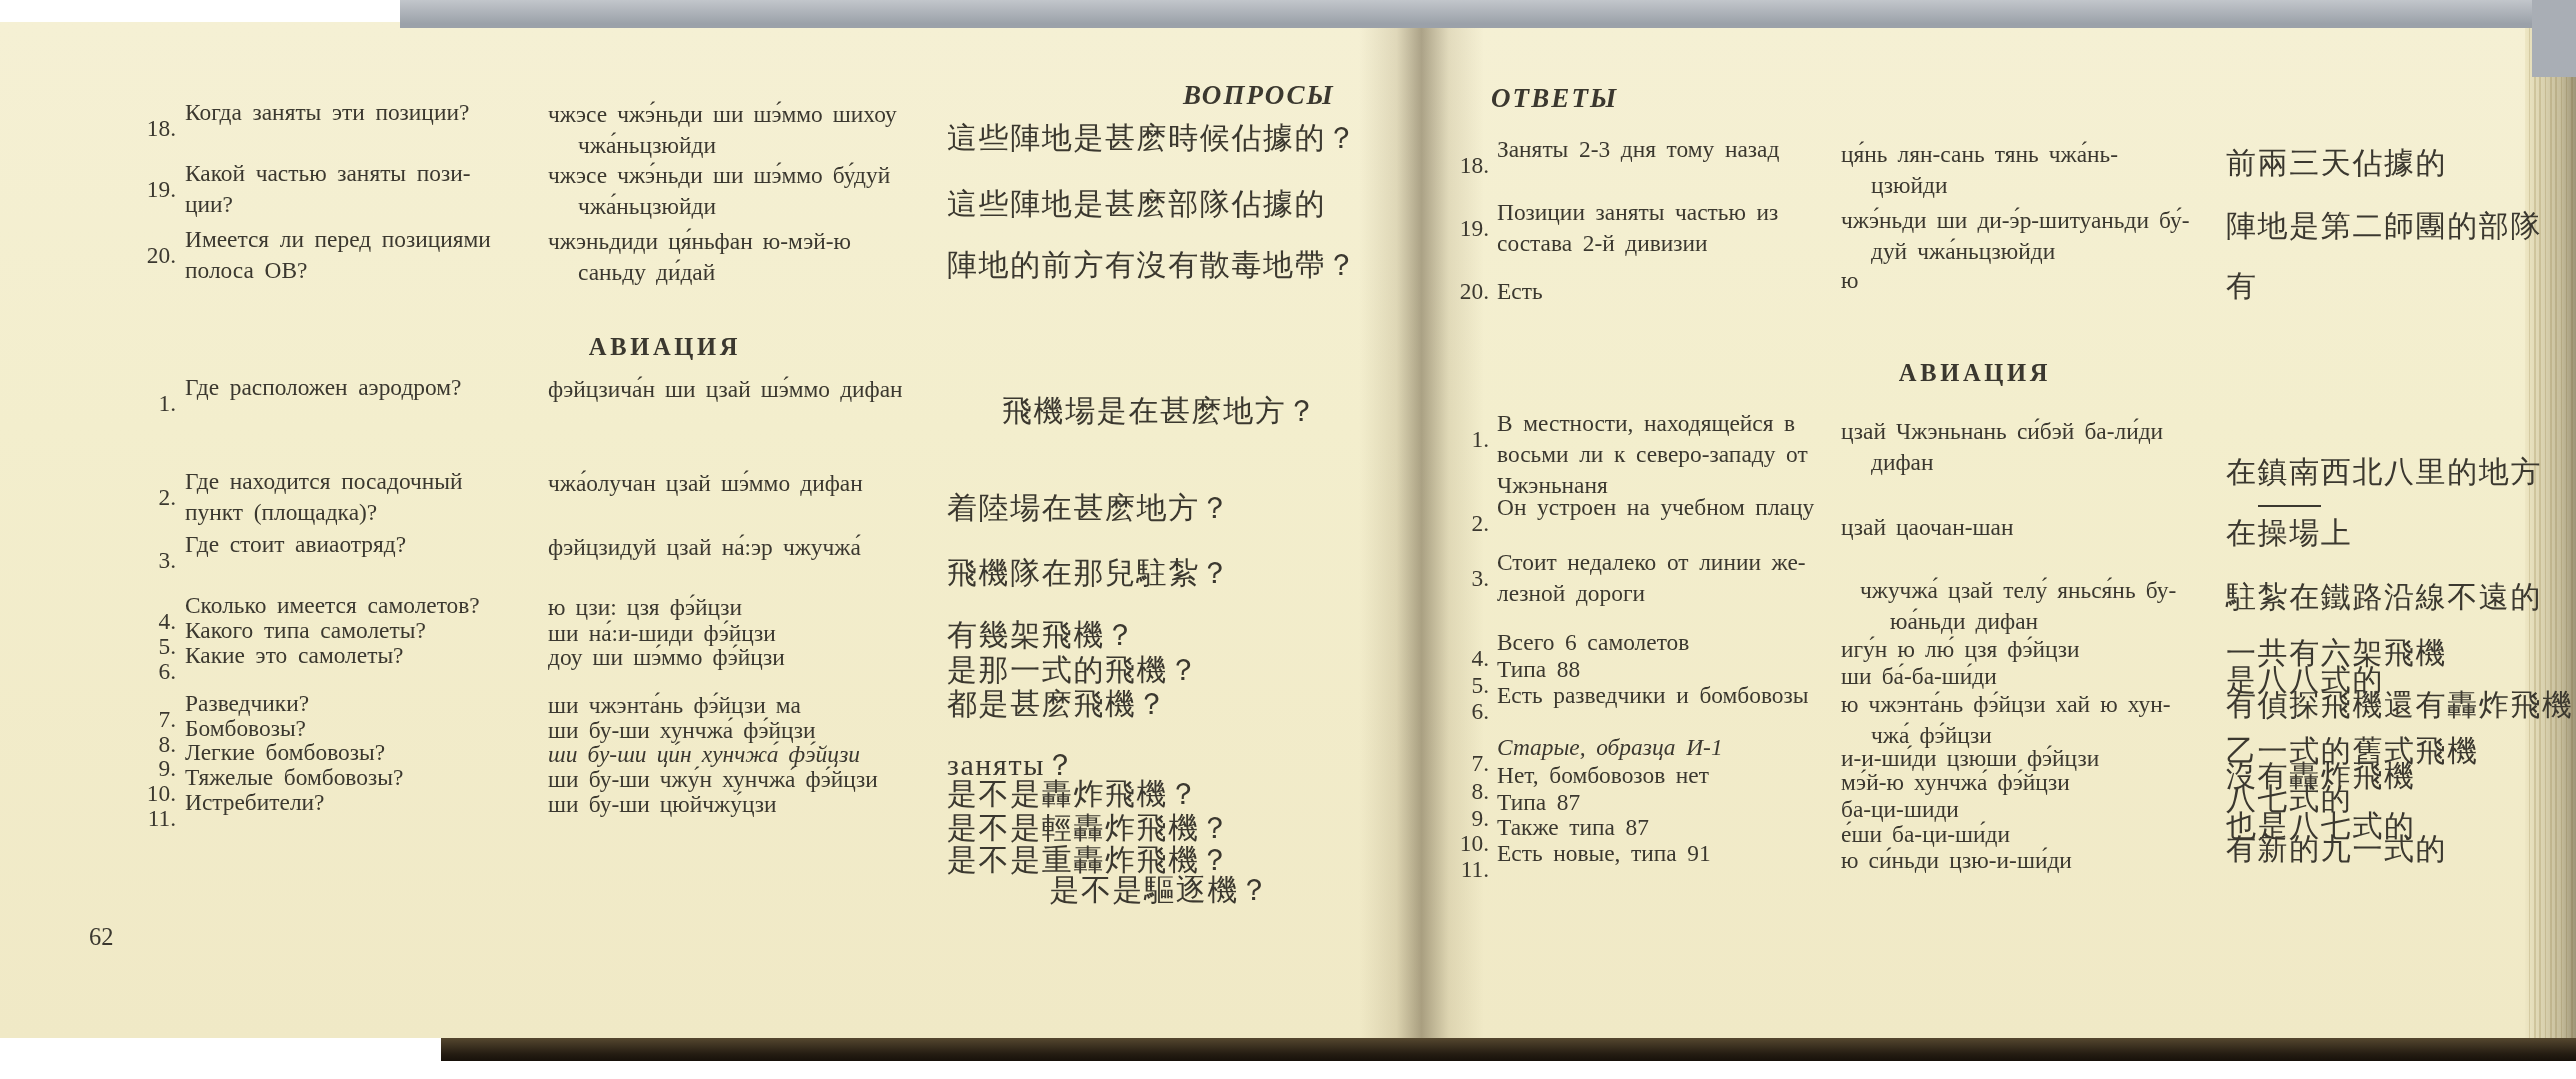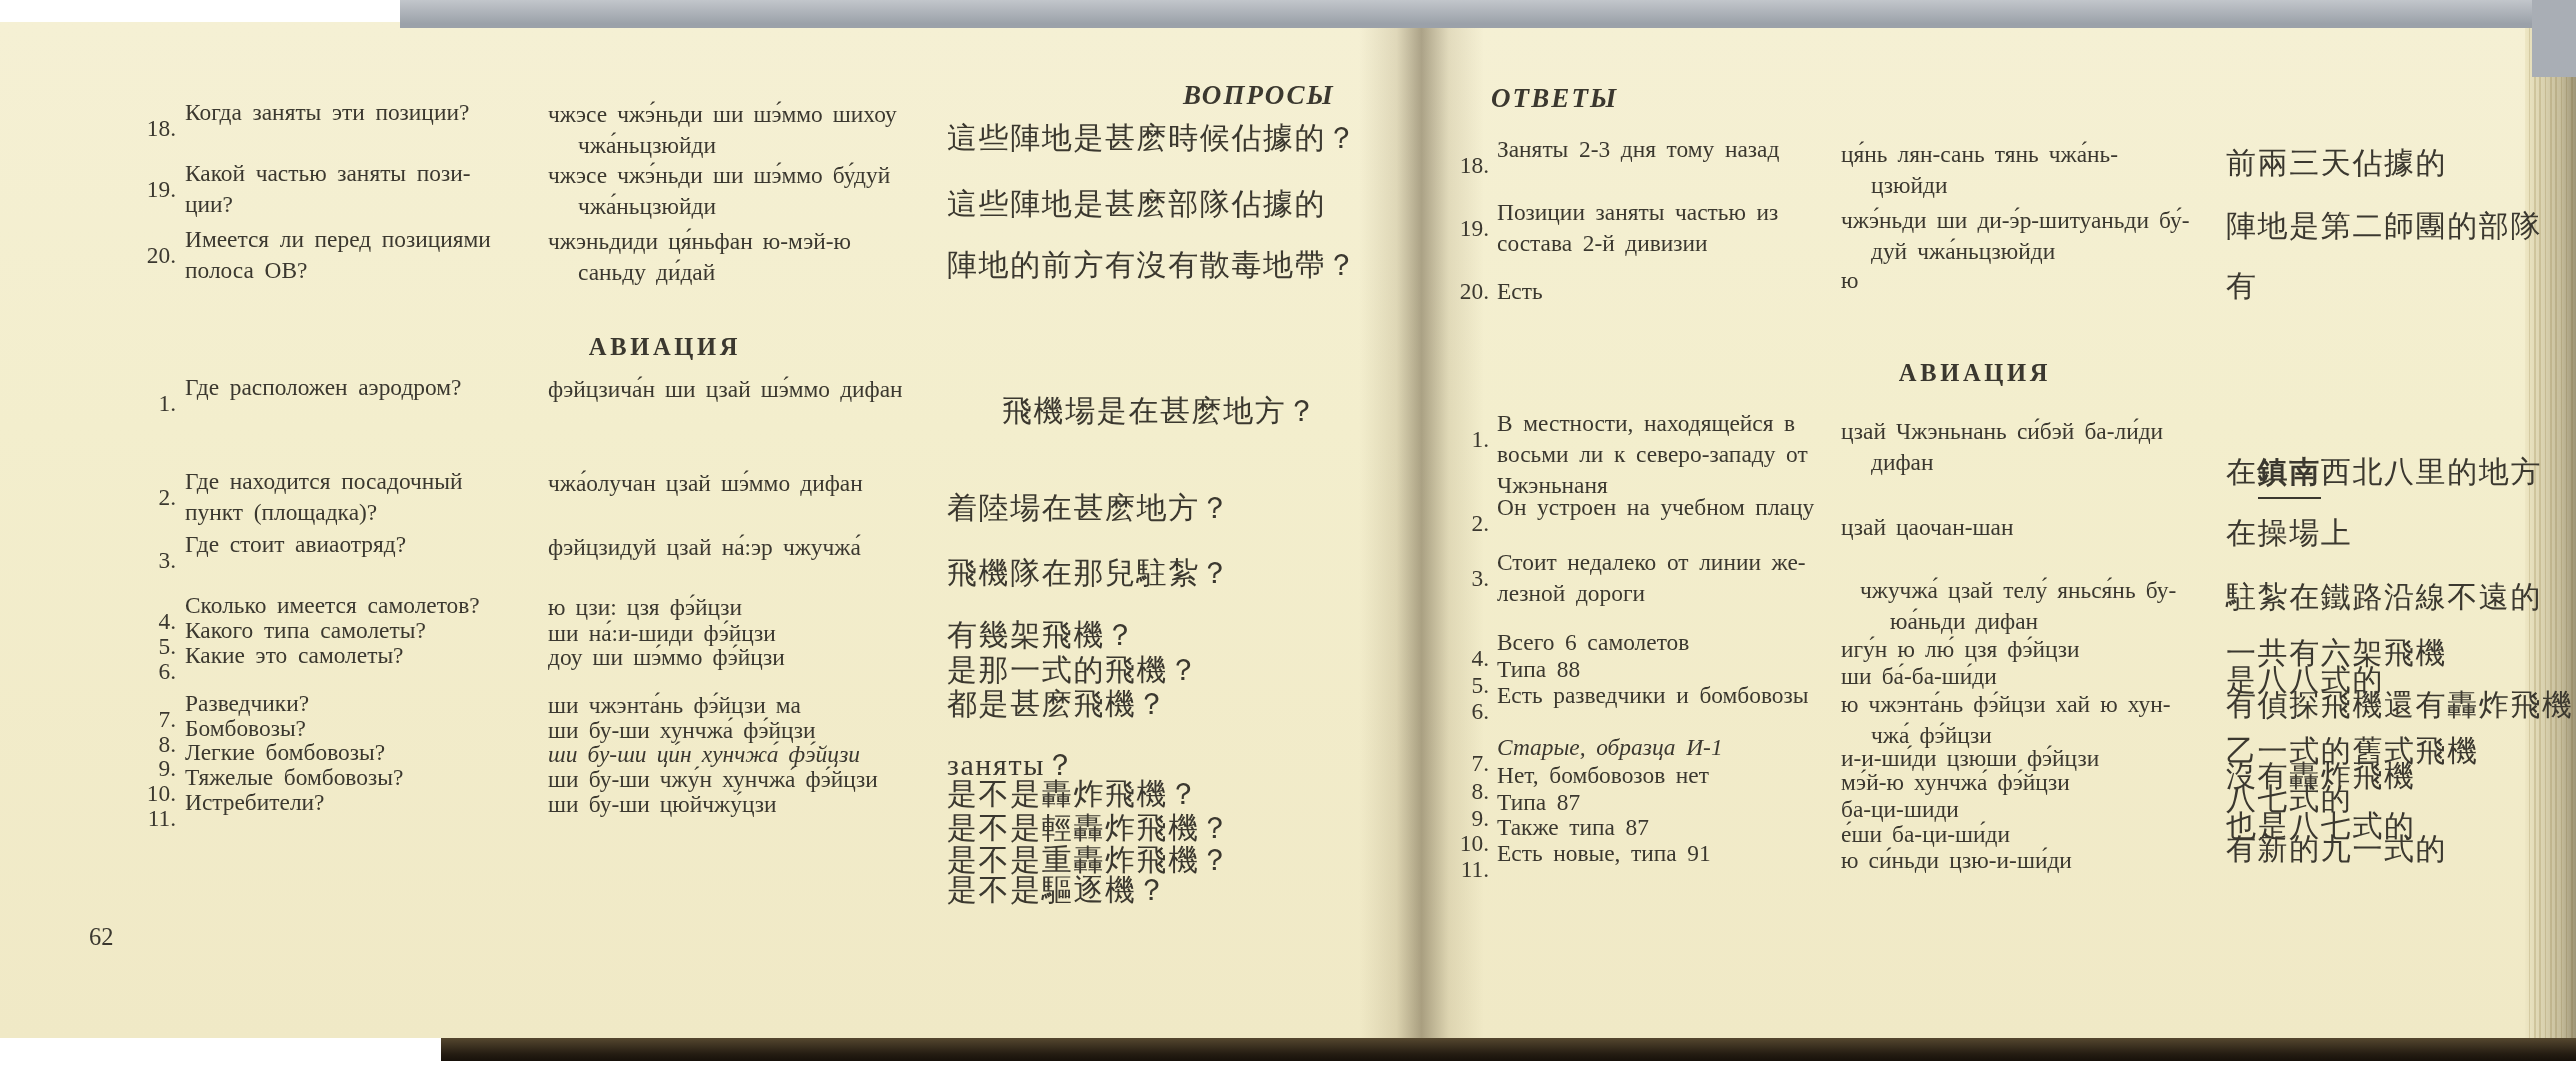--- a/index.html
+++ b/index.html
@@ -36,21 +36,21 @@
     background:linear-gradient(180deg,#55472f 0%,#241c12 70%,#17110a 100%);
   }
   .cell{position:absolute;}
   .n{font-size:23.4px;text-align:right;margin-top:18px;}
   .ru{font-size:23.4px;line-height:31px;word-spacing:4.8px;white-space:pre-line;}
   .tr{font-size:23.4px;line-height:31px;word-spacing:4.3px;white-space:pre-line;padding-left:30px;text-indent:-30px;}
   .zh{font-size:30px;line-height:34px;letter-spacing:1.6px;white-space:pre-line;}
   .hdr-italic{font-size:27px;font-style:italic;font-weight:bold;letter-spacing:2.1px;}
   .hdr-section{font-size:24.5px;font-weight:bold;letter-spacing:3.7px;text-align:center;}
   .pgnum{font-size:24.5px;}
-  .zh-underline{border-bottom:2.1px solid #3b382f;padding-bottom:9px;font-weight:bold;}
+  .zh-underline{border-bottom:2.1px solid #3b382f;padding-bottom:17px;}
 </style>
 </head>
 <body>
 
 <div class="book"></div>
 <div class="gutter"></div>
 <div class="right-edge"></div>
 <div class="top-gray"></div>
 <div class="top-gray-right"></div>
 <div class="bottom-edge"></div>
@@ -116,21 +116,21 @@
 <div class="cell zh" style="left:947px;top:394px;width:426px;text-align:center;">飛機場是在甚麽地方？</div>
 <div class="cell zh" style="left:947px;top:491px;width:426px;">着陸場在甚麽地方？</div>
 <div class="cell zh" style="left:947px;top:556px;width:426px;">飛機隊在那兒駐紮？</div>
 <div class="cell zh" style="left:947px;top:618px;width:426px;">有幾架飛機？</div>
 <div class="cell zh" style="left:947px;top:653px;width:426px;">是那一式的飛機？</div>
 <div class="cell zh" style="left:947px;top:687px;width:426px;">都是甚麽飛機？</div>
 <div class="cell zh" style="left:947px;top:748px;width:426px;">заняты？</div>
 <div class="cell zh" style="left:947px;top:777px;width:426px;">是不是轟炸飛機？</div>
 <div class="cell zh" style="left:947px;top:811px;width:426px;">是不是輕轟炸飛機？</div>
 <div class="cell zh" style="left:947px;top:843px;width:426px;">是不是重轟炸飛機？</div>
-<div class="cell zh" style="left:947px;top:873px;width:426px;">是不是驅逐機？</div>
+<div class="cell zh" style="left:947px;top:873px;width:426px;text-align:center;">是不是驅逐機？</div>
 
 <div class="cell hdr-italic" style="left:1491px;top:83px;">ОТВЕТЫ</div>
 <div class="cell hdr-section" style="left:1874px;top:359px;width:202px;">АВИАЦИЯ</div>
 
 <div class="cell n" style="left:1410px;top:134px;width:79px;">18.</div>
 <div class="cell n" style="left:1410px;top:197px;width:79px;">19.</div>
 <div class="cell n" style="left:1410px;top:260px;width:79px;">20.</div>
 <div class="cell n" style="left:1410px;top:408px;width:79px;">1.</div>
 <div class="cell n" style="left:1410px;top:492px;width:79px;">2.</div>
 <div class="cell n" style="left:1410px;top:547px;width:79px;">3.</div>

